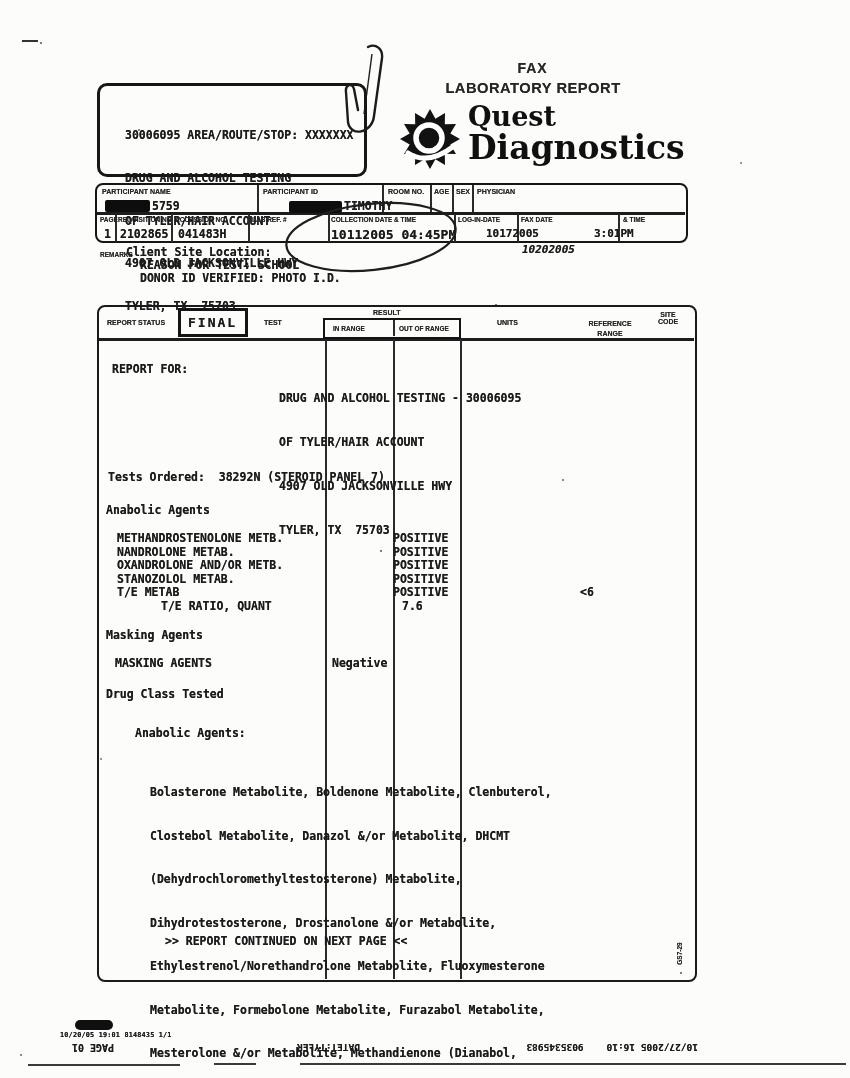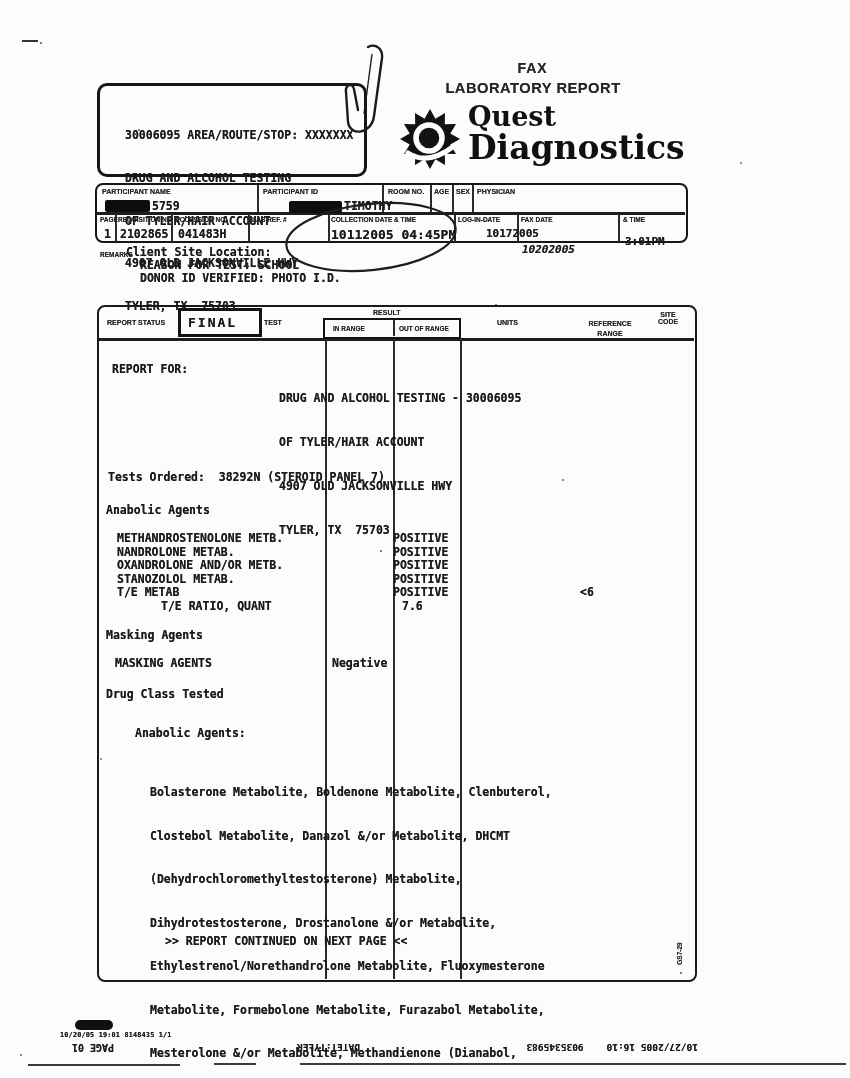--- a/index.html
+++ b/index.html
@@ -103,37 +103,37 @@
     <div class="abs lbl tiny" style="left:361px; top:31px;">LOG-IN-DATE</div>
     <div class="abs lbl tiny" style="left:424px; top:31px;">FAX DATE</div>
     <div class="abs lbl tiny" style="left:526px; top:31px;">&amp; TIME</div>
 
     <div class="abs mono" style="left:7px; top:42px;">1</div>
     <div class="abs mono" style="left:23px; top:42px;">2102865</div>
     <div class="abs mono" style="left:81px; top:42px;">041483H</div>
     <div class="abs mono" style="left:234px; top:42px; font-size:13px;">10112005 04:45PM</div>
     <div class="abs mono" style="left:362px; top:42px; font-size:11px;margin-left:27px;">10172005</div>
     <div class="abs mono" style="left:425px; top:58px; font-size:11px;font-style:italic;">10202005</div>
-    <div class="abs mono" style="left:528px; top:42px; font-size:11px;margin-top:8px;">3:01PM</div>
+    <div class="abs mono" style="left:497px; top:42px; font-size:11px;">3:01PM</div>
   </div>
 
   <div class="abs lbl tiny" style="left:100px; top:251px;">REMARKS</div>
   <div class="abs mono" style="left:126px; top:245px;">Client Site Location:</div>
   <div class="abs mono" style="left:140px; top:258px;">REASON FOR TEST: SCHOOL</div>
   <div class="abs mono" style="left:140px; top:271px;">DONOR ID VERIFIED: PHOTO I.D.</div>
 
   <svg class="abs" style="left:282px; top:196px;" width="182" height="84" viewBox="0 0 182 84">
     <ellipse cx="89" cy="41" rx="85" ry="33" fill="none" stroke="#1e1e1e" stroke-width="2.2" transform="rotate(-6 89 41)"></ellipse>
   </svg>
 
   <div class="abs" style="left:97px; top:305px; width:600px; height:677px; border:2.5px solid #1a1a1a; border-radius:8px;">
 
     <div class="abs hline" style="left:0; top:31px; width:595px; height:3px;"></div>
     <div class="abs lbl" style="left:8px; top:12px;">REPORT STATUS</div>
-    <div class="abs" style="left:79px; top:1px; width:84px; height:29px; border:3px solid #141414;">
+    <div class="abs" style="left:79px; top:1px; width:70px; height:29px; border:3px solid #141414;">
       <div class="abs mono" style="left:7px; top:4px; font-size:13px; letter-spacing:2px;">FINAL</div>
     </div>
     <div class="abs lbl" style="left:165px; top:12px;">TEST</div>
     <div class="abs lbl" style="left:274px; top:2px;">RESULT</div>
 
     <div class="abs" style="left:224px; top:11px; width:138px; height:21px; border:2.5px solid #141414;">
       <div class="abs vline" style="left:68px; top:0; height:16px;"></div>
       <div class="abs lbl tiny" style="left:8px; top:5px;">IN RANGE</div>
       <div class="abs lbl tiny" style="left:74px; top:5px;">OUT OF RANGE</div>
     </div>

